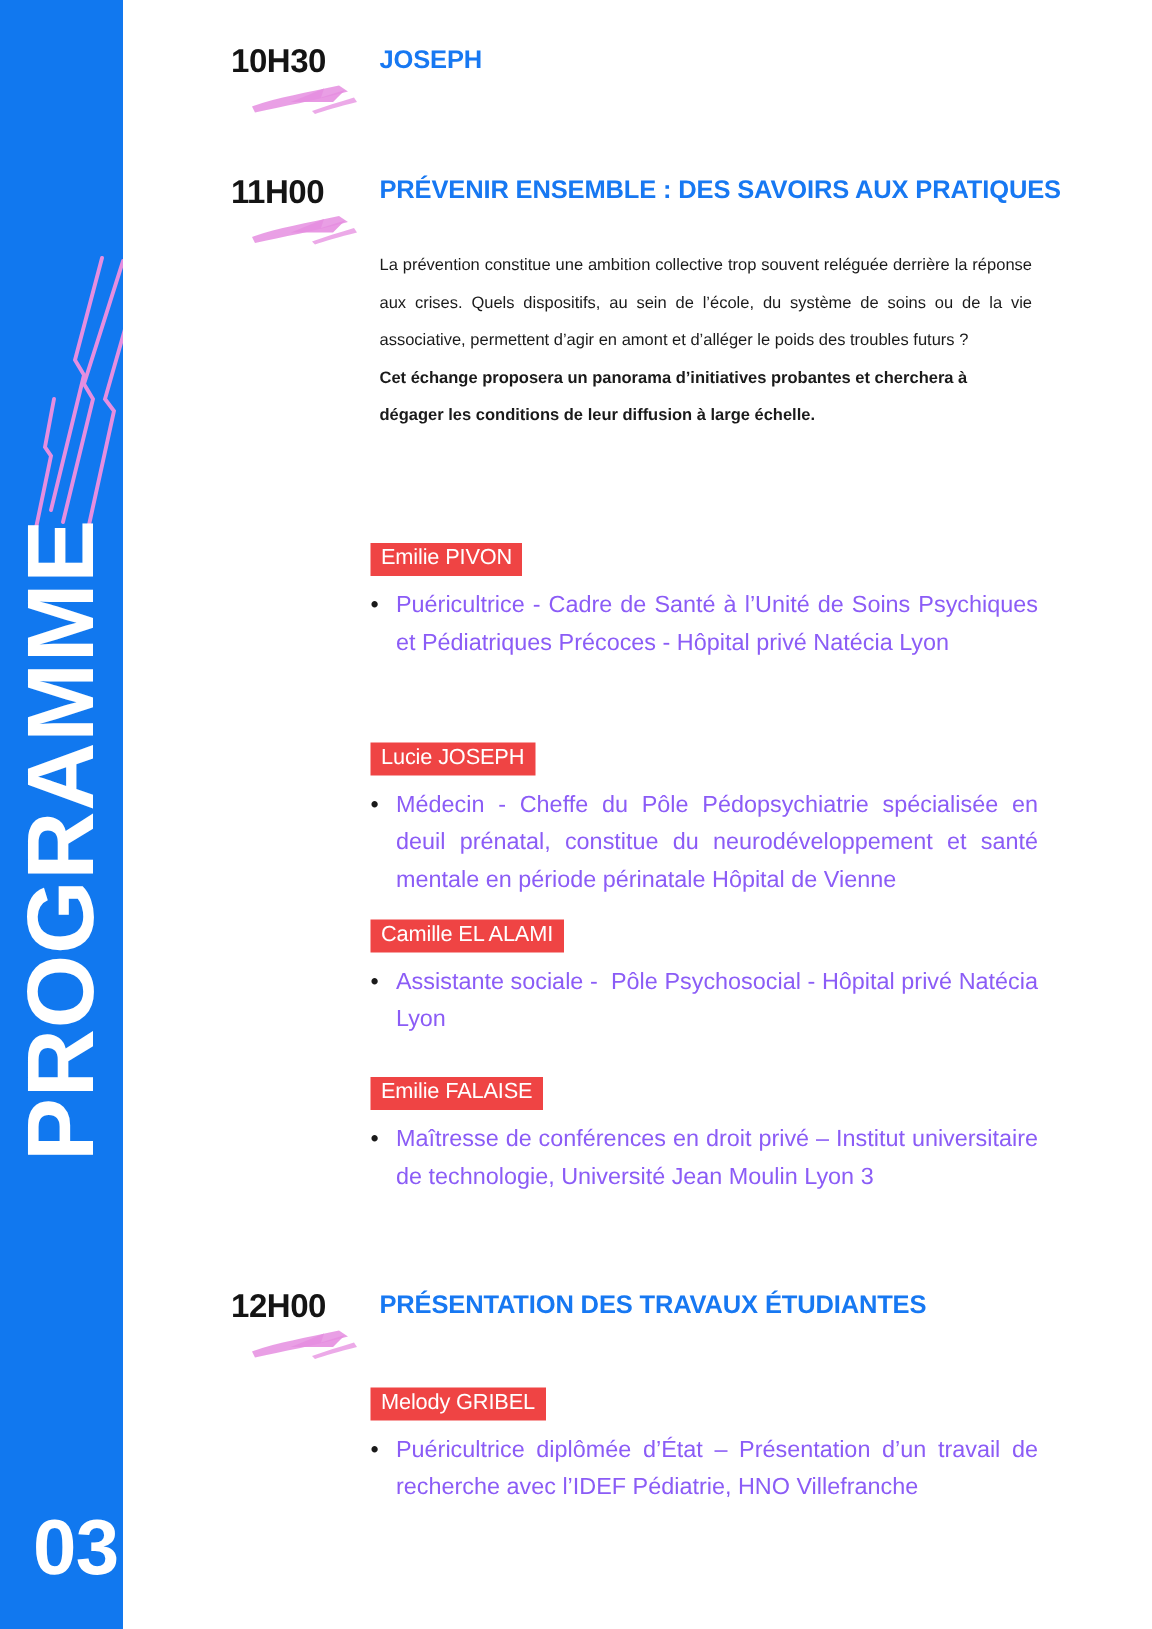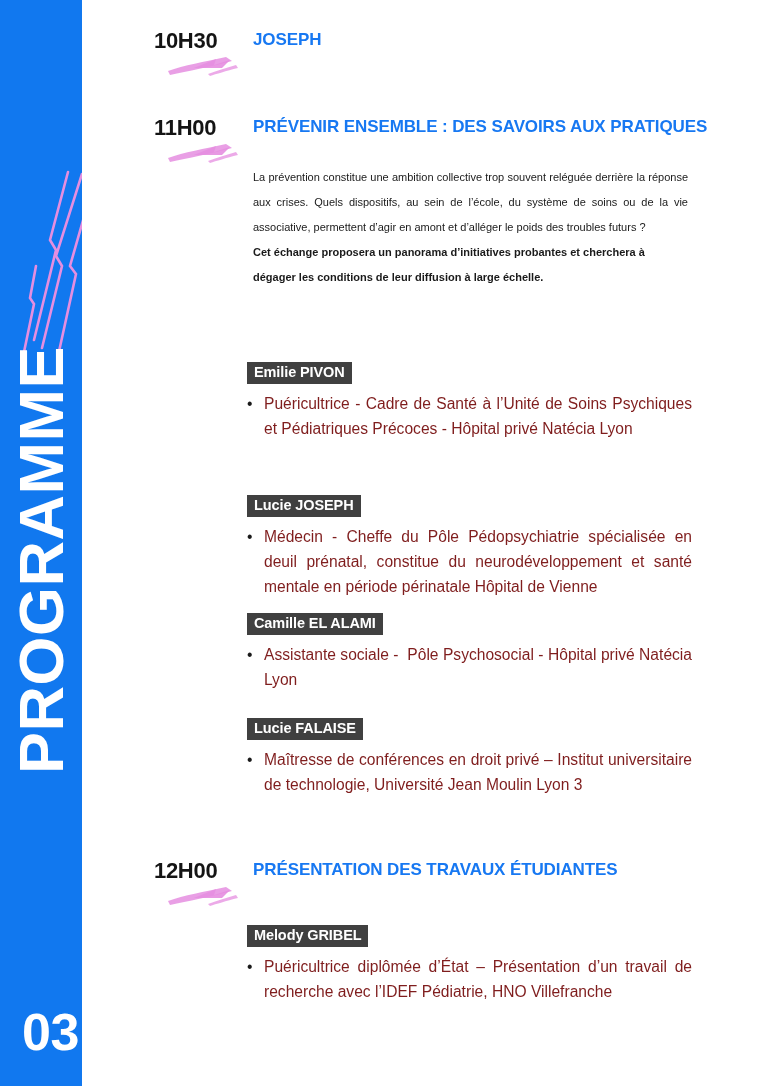--- a/index.html
+++ b/index.html
@@ -128,24 +128,24 @@
   }
 
   
   .speaker {
     position: absolute;
     left: 165px;
     width: 445px;
   }
   .badge {
     display: inline-block;
-    background: #404040;
+    background: #ef4444;
     color: #ffffff;
     font-size: 14.5px;
-    font-weight: 700;
+    font-weight: 400;
     padding: 2px 7px 3px 7px;
     line-height: 1.15;
     letter-spacing: -0.1px;
     margin: 0 0 7px 0;
   }
   .bullet-row {
     display: flex;
     align-items: flex-start;
     gap: 0;
   }
@@ -154,21 +154,21 @@
     flex: 0 0 17px;
     font-size: 15.6px;
     line-height: 25px;
     color: #1a1a1a;
     text-align: left;
   }
   .bullet-text {
     flex: 1 1 auto;
     font-size: 15.6px;
     line-height: 25px;
-    color: #7f1d1d;
+    color: #8b5cf6;
     text-align: justify;
     white-space: pre-wrap;
   }
 </style>
 </head>
 <body>
 
 <div class="sidebar">
 
   <svg class="sidebar-scribble" viewBox="0 0 110 220" xmlns="http://www.w3.org/2000/svg">
@@ -238,21 +238,21 @@
 
   <div class="speaker" style="top:613px;">
     <div class="badge">Camille EL ALAMI</div>
     <div class="bullet-row">
       <span class="bullet-dot">•</span>
       <span class="bullet-text">Assistante sociale -  Pôle Psychosocial - Hôpital privé Natécia Lyon</span>
     </div>
   </div>
 
   <div class="speaker" style="top:718px;">
-    <div class="badge">Lucie FALAISE</div>
+    <div class="badge">Emilie FALAISE</div>
     <div class="bullet-row">
       <span class="bullet-dot">•</span>
       <span class="bullet-text">Maîtresse de conférences en droit privé – Institut universitaire de technologie, Université Jean Moulin Lyon 3</span>
     </div>
   </div>
 
   <div class="slot" style="top:860px;">
     <div class="slot-head">
       <div class="time">12H00</div>
       <svg class="time-squiggle" viewBox="0 0 78 26" xmlns="http://www.w3.org/2000/svg">

